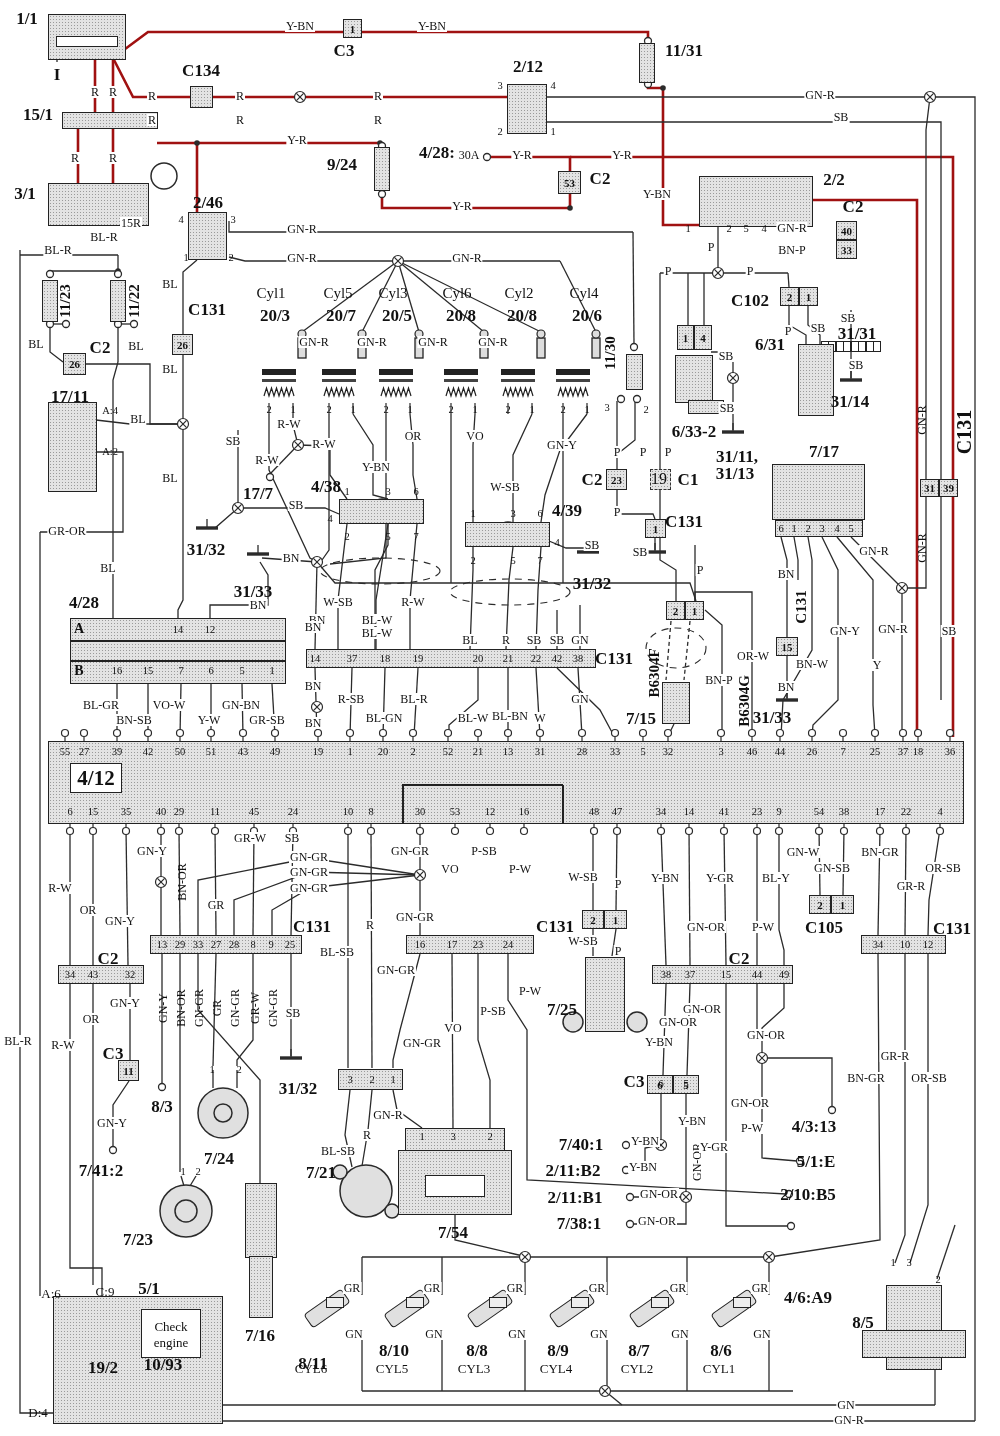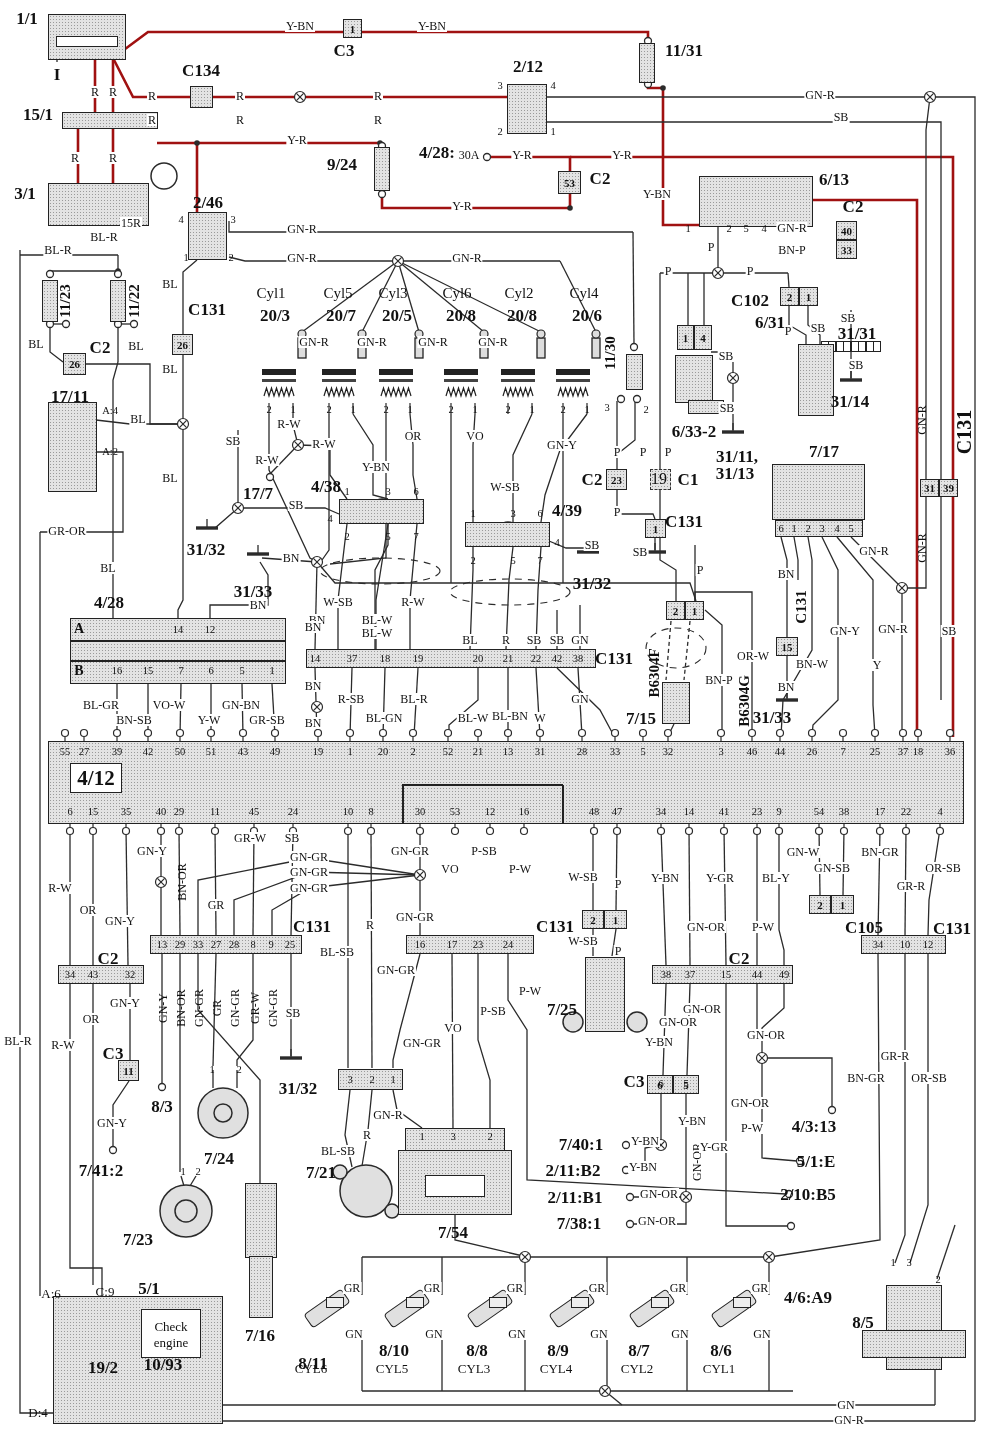--- a/index.html
+++ b/index.html
@@ -700,21 +700,21 @@
       <div class="t wl" style="left: 469px; top: 155px;">30A</div>
       <div class="t wl" style="left: 297px; top: 140px;">Y-R</div>
       <div class="t wl" style="left: 462px; top: 206px;">Y-R</div>
       <div class="t wl" style="left: 522px; top: 155px;">Y-R</div>
       <div class="t wl" style="left: 622px; top: 155px;">Y-R</div>
       <div class="t i" style="left: 600px; top: 178px;">C2</div>
       <div class="t i" style="left: 684px; top: 50px;">11/31</div>
       <div class="t wl" style="left: 657px; top: 194px;">Y-BN</div>
       <div class="t wl" style="left: 820px; top: 95px;">GN-R</div>
       <div class="t wl" style="left: 841px; top: 117px;">SB</div>
-      <div class="t i" style="left: 834px; top: 179px;">6/13</div>
+      <div class="t i" style="left: 834px; top: 179px;">2/2</div>
       <div class="t p" style="left: 688px; top: 229px;">1</div>
       <div class="t p" style="left: 729px; top: 229px;">2</div>
       <div class="t p" style="left: 746px; top: 229px;">5</div>
       <div class="t p" style="left: 764px; top: 229px;">4</div>
       <div class="t wl" style="left: 711px; top: 247px;">P</div>
       <div class="t i" style="left: 853px; top: 206px;">C2</div>
       <div class="t wl" style="left: 792px; top: 228px;">GN-R</div>
       <div class="t wl" style="left: 792px; top: 250px;">BN-P</div>
       <div class="t i" style="left: 208px; top: 202px;">2/46</div>
       <div class="t p" style="left: 181px; top: 220px;">4</div>
@@ -792,21 +792,21 @@
       <div class="t wl" style="left: 727px; top: 408px;">SB</div>
       <div class="t i" style="left: 737px; top: 456px;">31/11,</div>
       <div class="t i" style="left: 735px; top: 473px;">31/13</div>
       <div class="t i" style="left: 750px; top: 300px;">C102</div>
       <div class="t wl" style="left: 668px; top: 271px;">P</div>
       <div class="t wl" style="left: 750px; top: 271px;">P</div>
       <div class="t wl" style="left: 788px; top: 331px;">P</div>
       <div class="t wl" style="left: 818px; top: 328px;">SB</div>
       <div class="t wl" style="left: 848px; top: 318px;">SB</div>
       <div class="t wl" style="left: 856px; top: 365px;">SB</div>
-      <div class="t i" style="left: 770px; top: 322px;">6/31</div>
+      <div class="t i" style="left: 770px; top: 344px;">6/31</div>
       <div class="t i" style="left: 857px; top: 333px;">31/31</div>
       <div class="t i" style="left: 850px; top: 401px;">31/14</div>
       <div class="t i" style="left: 824px; top: 451px;">7/17</div>
       <div class="t p" style="left: 781px; top: 529px;">6</div>
       <div class="t p" style="left: 794px; top: 529px;">1</div>
       <div class="t p" style="left: 808px; top: 529px;">2</div>
       <div class="t p" style="left: 822px; top: 529px;">3</div>
       <div class="t p" style="left: 837px; top: 529px;">4</div>
       <div class="t p" style="left: 851px; top: 529px;">5</div>
       <div class="t wl" style="left: 874px; top: 551px;">GN-R</div>
@@ -843,21 +843,21 @@
       <div class="t wl" style="left: 580px; top: 640px;">GN</div>
       <div class="t wl" style="left: 313px; top: 686px;">BN</div>
       <div class="t wl" style="left: 351px; top: 699px;">R-SB</div>
       <div class="t wl" style="left: 384px; top: 718px;">BL-GN</div>
       <div class="t wl" style="left: 414px; top: 699px;">BL-R</div>
       <div class="t wl" style="left: 473px; top: 718px;">BL-W</div>
       <div class="t wl" style="left: 510px; top: 699px; margin-top: 17px;">BL-BN</div>
       <div class="t wl" style="left: 540px; top: 718px;">W</div>
       <div class="t wl" style="left: 580px; top: 699px;">GN</div>
       <div class="t wl" style="left: 313px; top: 723px;">BN</div>
-      <div class="t i" style="left: 109px; top: 602px;">4/28</div>
+      <div class="t i" style="left: 84px; top: 602px;">4/28</div>
       <div class="t i2" style="left: 79px; top: 629px;">A</div>
       <div class="t i2" style="left: 79px; top: 671px;">B</div>
       <div class="t p" style="left: 178px; top: 630px;">14</div>
       <div class="t p" style="left: 210px; top: 630px;">12</div>
       <div class="t p" style="left: 117px; top: 671px;">16</div>
       <div class="t p" style="left: 148px; top: 671px;">15</div>
       <div class="t p" style="left: 181px; top: 671px;">7</div>
       <div class="t p" style="left: 211px; top: 671px;">6</div>
       <div class="t p" style="left: 242px; top: 671px;">5</div>
       <div class="t p" style="left: 272px; top: 671px;">1</div>
@@ -967,21 +967,21 @@
       <div class="t p" style="left: 726px; top: 975px;">15</div>
       <div class="t p" style="left: 757px; top: 975px;">44</div>
       <div class="t p" style="left: 784px; top: 975px;">49</div>
       <div class="t wl" style="left: 678px; top: 1022px;">GN-OR</div>
       <div class="t wl" style="left: 659px; top: 1042px;">Y-BN</div>
       <div class="t wl" style="left: 766px; top: 1035px;">GN-OR</div>
       <div class="t wl" style="left: 750px; top: 1103px;">GN-OR</div>
       <div class="t wl" style="left: 702px; top: 1009px;">GN-OR</div>
       <div class="t wl" style="left: 803px; top: 852px;">GN-W</div>
       <div class="t wl" style="left: 832px; top: 868px;">GN-SB</div>
-      <div class="t i" style="left: 824px; top: 927px; margin-left: 40px;">C105</div>
+      <div class="t i" style="left: 824px; top: 927px;">C105</div>
       <div class="t wl" style="left: 880px; top: 852px;">BN-GR</div>
       <div class="t wl" style="left: 911px; top: 886px;">GR-R</div>
       <div class="t wl" style="left: 943px; top: 868px;">OR-SB</div>
       <div class="t i" style="left: 952px; top: 928px;">C131</div>
       <div class="t p" style="left: 878px; top: 945px;">34</div>
       <div class="t p" style="left: 905px; top: 945px;">10</div>
       <div class="t p" style="left: 928px; top: 945px;">12</div>
       <div class="t wl" style="left: 895px; top: 1056px;">GR-R</div>
       <div class="t wl" style="left: 866px; top: 1078px;">BN-GR</div>
       <div class="t wl" style="left: 929px; top: 1078px;">OR-SB</div>

